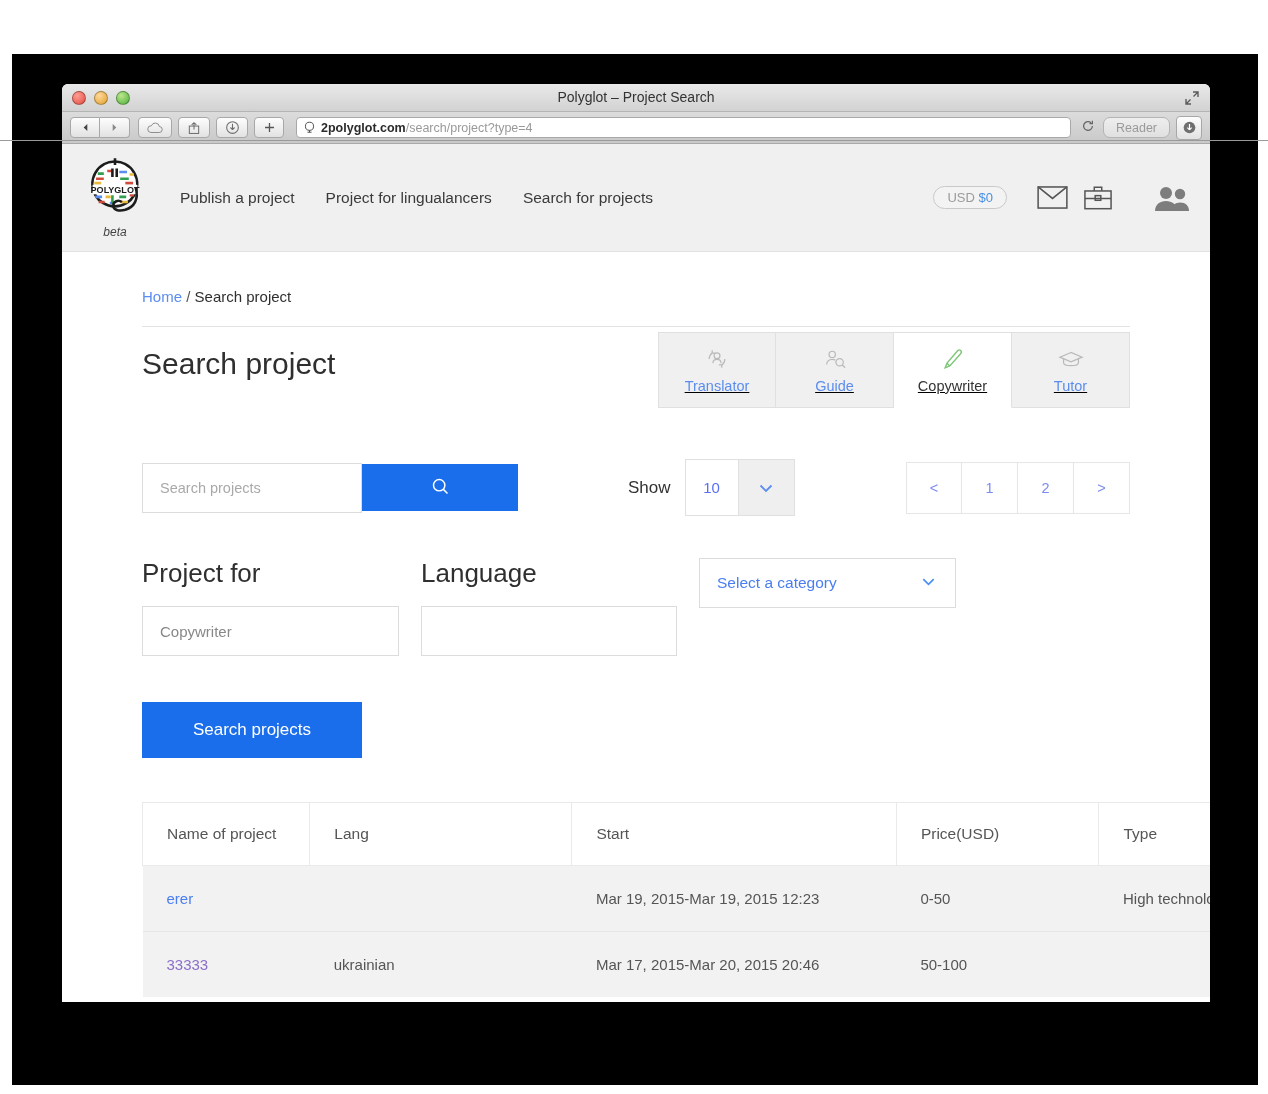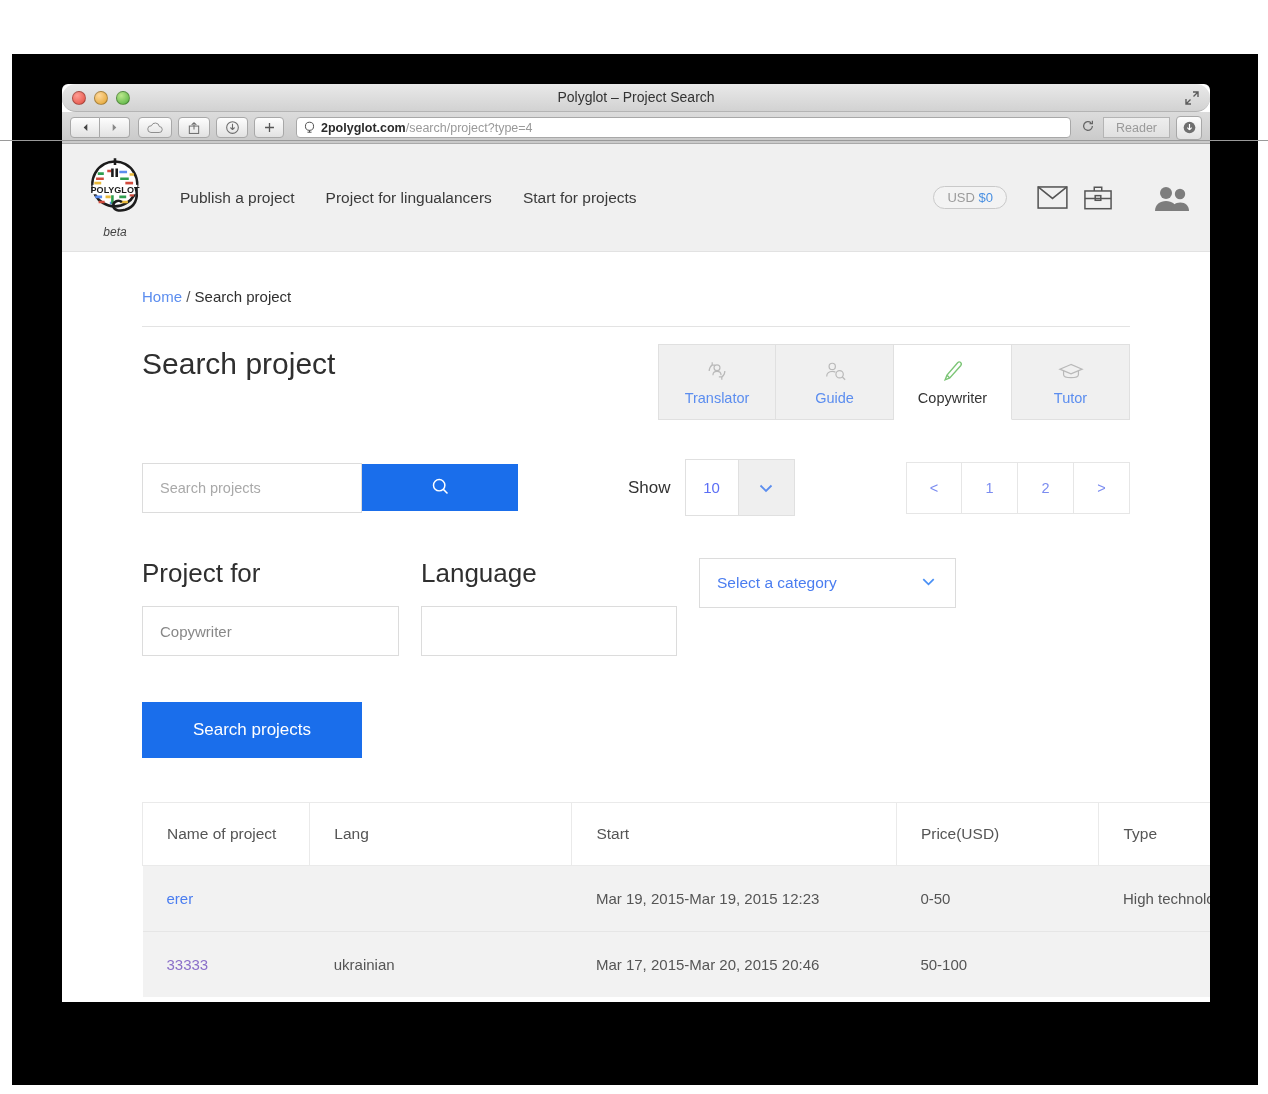--- a/index.html
+++ b/index.html
@@ -34,21 +34,20 @@
     background: #ffffff;
     border-radius: 6px 6px 0 0;
     overflow: hidden;
     box-shadow: 0 0 3px rgba(0,0,0,.45);
   }
   .titlebar {
     position: relative;
     height: 27px;
     background: linear-gradient(to bottom,#e9e9e9,#d2d2d2);
     border-bottom: 1px solid #b4b4b4;
-    border-radius: 14px;
   }
   .traffic { position: absolute; left: 10px; top: 7px; display: flex; gap: 8px; }
   .dot { width: 12px; height: 12px; border-radius: 50%; border: 1px solid rgba(0,0,0,.28); }
   .dot.red    { background: radial-gradient(circle at 35% 30%, #ff9d94, #e24b3f); }
   .dot.yellow { background: radial-gradient(circle at 35% 30%, #ffd89a, #e0a12c); }
   .dot.green  { background: radial-gradient(circle at 35% 30%, #bbe88c, #4fae3c); }
   .win-title {
     position: absolute; left: 0; right: 0; top: 5px;
     text-align: center; font-size: 14px; color: #333;
   }
@@ -79,21 +78,21 @@
     flex: 1; height: 21px; margin: 0 6px;
     background: #fff; border: 1px solid #a8a8a8; border-radius: 4px;
     display: flex; align-items: center; padding: 0 6px;
     box-sizing: border-box; font-size: 12.5px; overflow: hidden;
   }
   .url-domain { color: #2b2b2b; font-weight: bold; }
   .url-path { color: #999; }
   .url-favicon { width: 13px; height: 13px; margin-right: 5px; flex: none; }
   .reload { color: #666; font-size: 13px; margin: 0 8px 0 4px; }
   .reader-btn {
-    height: 19px; padding: 0 12px; border: 1px solid #b4b4b4; border-radius: 0;
+    height: 19px; padding: 0 12px; border: 1px solid #b4b4b4; border-radius: 7px;
     background: linear-gradient(to bottom,#eeeeee,#e0e0e0);
     color: #9a9a9a; font-size: 12.5px; display: flex; align-items: center;
     margin-right: 6px;
   }
   .dl-btn {
     width: 24px; height: 22px; border: 1px solid #a8a8a8; border-radius: 4px;
     background: linear-gradient(to bottom,#fdfdfd,#e2e2e2);
     display: flex; align-items: center; justify-content: center;
   }
   
@@ -124,21 +123,21 @@
   .breadcrumb a { color: #5b8def; text-decoration: none; }
   .breadcrumb .sep { color: #555; }
 
   .title-row {
     margin-top: 21px; border-top: 1px solid #e3e3e3;
     display: flex; align-items: flex-end; justify-content: space-between;
     position: relative; min-height: 86px;
   }
   .page-title { font-size: 30px; color: #2f2f2f; font-weight: normal; padding-bottom: 22px; }
 
-  .cat-tabs { display: flex; align-self: flex-start; margin-top: 17px; }
+  .cat-tabs { display: flex; align-self: flex-start; margin-top: 5px; text-decoration: underline; }
   .cat-tab {
     width: 118px; height: 76px; box-sizing: border-box;
     background: #f0f0f0; border: 1px solid #e0e0e0; border-left: none;
     display: flex; flex-direction: column; align-items: center; justify-content: center;
     gap: 7px; font-size: 14.5px; color: #5b8def;
   }
   .cat-tab:first-child { border-left: 1px solid #e0e0e0; }
   .cat-tab.active { background: #fff; color: #333; border-bottom-color: #fff; }
   .cat-tab .ico { color: #b9b9b9; height: 24px; display: flex; align-items: center; }
   .cat-tab.active .ico { color: #7cc576; }
@@ -334,21 +333,21 @@
             </g>
             <rect x="10" y="33" width="52" height="11" fill="#ffffff"></rect>
             <text x="36" y="42" font-family="'Liberation Sans',sans-serif" font-size="10.5" font-weight="bold" text-anchor="middle" fill="#1d1d1d">POLYGLOT</text>
             <path d="M60 36c4 14-2 23-12 26-8 2-14 0-14-5s6-7 10-4" fill="none" stroke="#1d1d1d" stroke-width="3"></path>
           </svg>
           <div class="beta">beta</div>
         </div>
         <div class="nav">
           <a href="#">Publish a project</a>
           <a href="#">Project for lingualancers</a>
-          <a href="#">Start for projects</a>
+          <a href="#">Search for projects</a>
         </div>
         <div class="hdr-right">
           <div class="usd-pill">
             <span>USD</span>
             <b>$0</b>
           </div>
           <div class="hdr-icon">
             <svg viewBox="0 0 32 24" width="31" height="23">
                 <rect x="1" y="1" width="30" height="22" fill="none" stroke="#555" stroke-width="1.6"></rect>
                 <path d="M1 1l15 12L31 1" fill="none" stroke="#555" stroke-width="1.6"></path>

